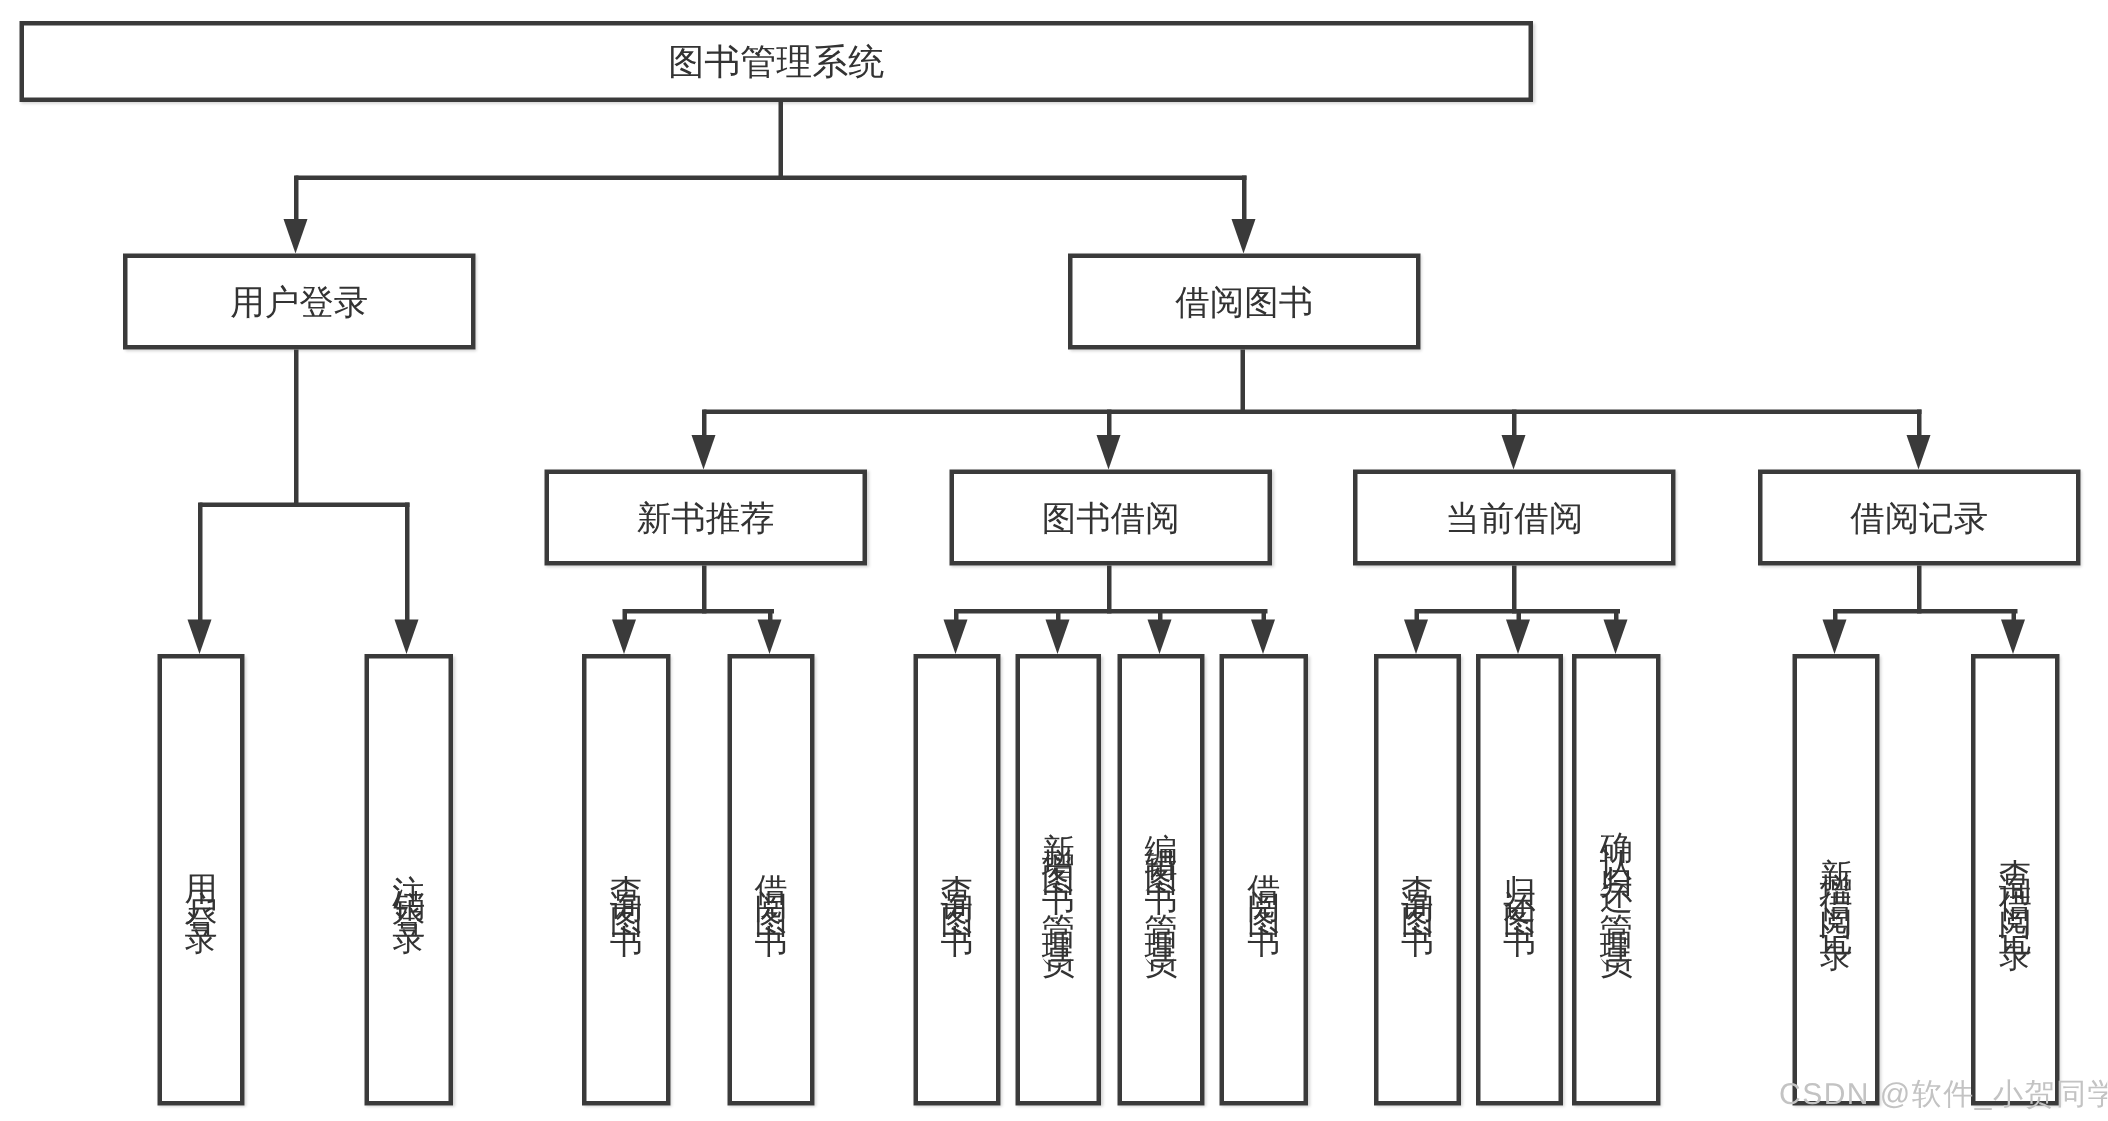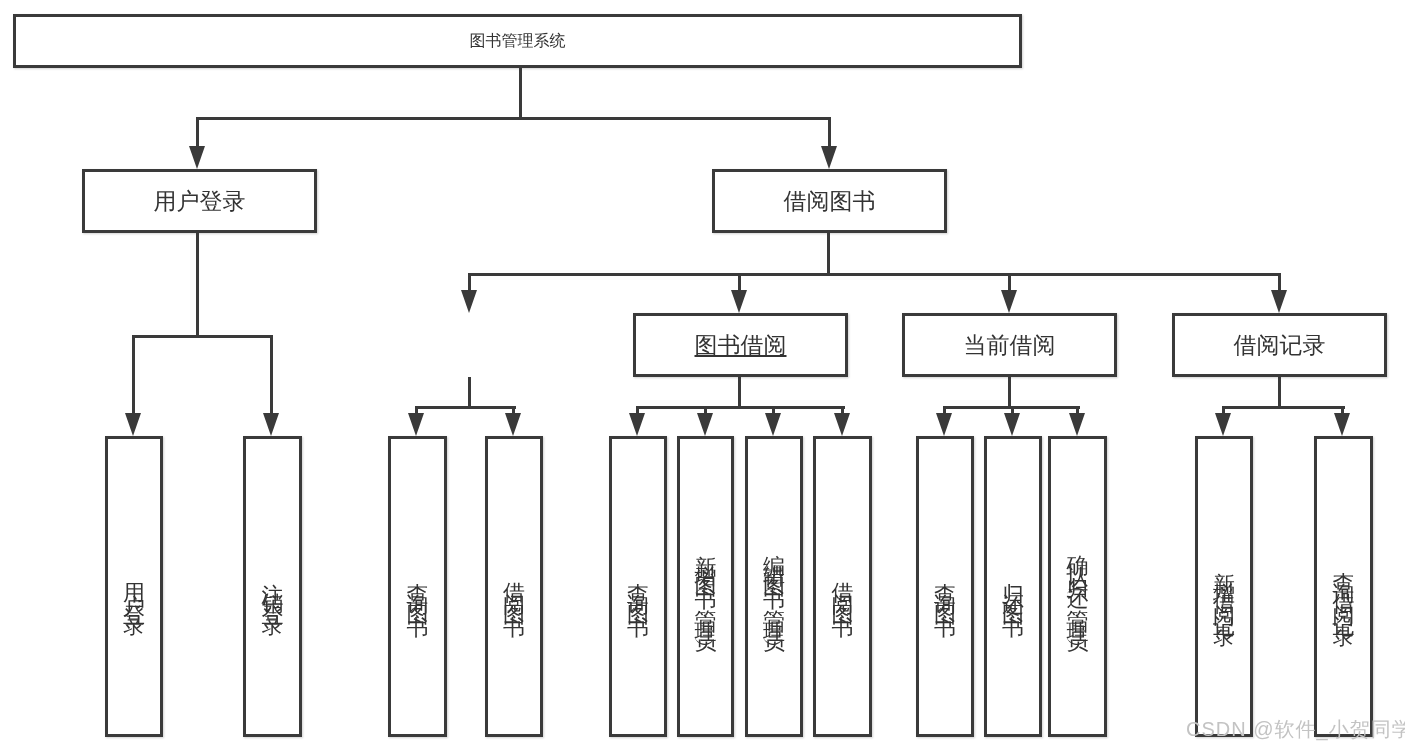--- a/index.html
+++ b/index.html
@@ -21,21 +21,21 @@
     position:absolute;
     box-sizing:border-box;
     border:3px solid var(--border);
     background:#fff;
     display:flex;align-items:center;justify-content:center;
     color:var(--text);
     font-size:23px;
     box-shadow:1px 1px 2px rgba(0,0,0,0.18);
     white-space:nowrap;
   }
-  .box.root{font-size:16px;}
+  .box.root{font-size:24px;}
   .vbox span{
     writing-mode:vertical-rl;
     text-orientation:mixed;
     letter-spacing:11px;
     font-size:22px;
     line-height:1;
   }
   .vl,.hl{position:absolute;background:var(--line);}
   .vl{width:3px;}
   .hl{height:3px;}
@@ -90,21 +90,24 @@
   <div class="hl" style="left:469px;top:273px;width:812px;"></div>
   <div class="vl" style="left:468px;top:273px;height:22px;"></div>
   <div class="ar" style="left:461px;top:290px;"></div>
   <div class="vl" style="left:738px;top:273px;height:22px;"></div>
   <div class="ar" style="left:731px;top:290px;"></div>
   <div class="vl" style="left:1008px;top:273px;height:22px;"></div>
   <div class="ar" style="left:1001px;top:290px;"></div>
   <div class="vl" style="left:1278px;top:273px;height:22px;"></div>
   <div class="ar" style="left:1271px;top:290px;"></div>
 
-  <div class="box" style="left:633px;top:313px;width:215px;height:64px;text-decoration:underline;">
+  <div class="box" style="left:363px;top:313px;width:215px;height:64px;">
+    <span>新书推荐</span>
+  </div>
+  <div class="box" style="left:633px;top:313px;width:215px;height:64px;">
     <span>图书借阅</span>
   </div>
   <div class="box" style="left:1172px;top:313px;width:215px;height:64px;">
     <span>借阅记录</span>
   </div>
   <div class="box" style="left:902px;top:313px;width:215px;height:64px;">
     <span>当前借阅</span>
   </div>
 
   <div class="vl" style="left:468px;top:377px;height:32px;"></div>

